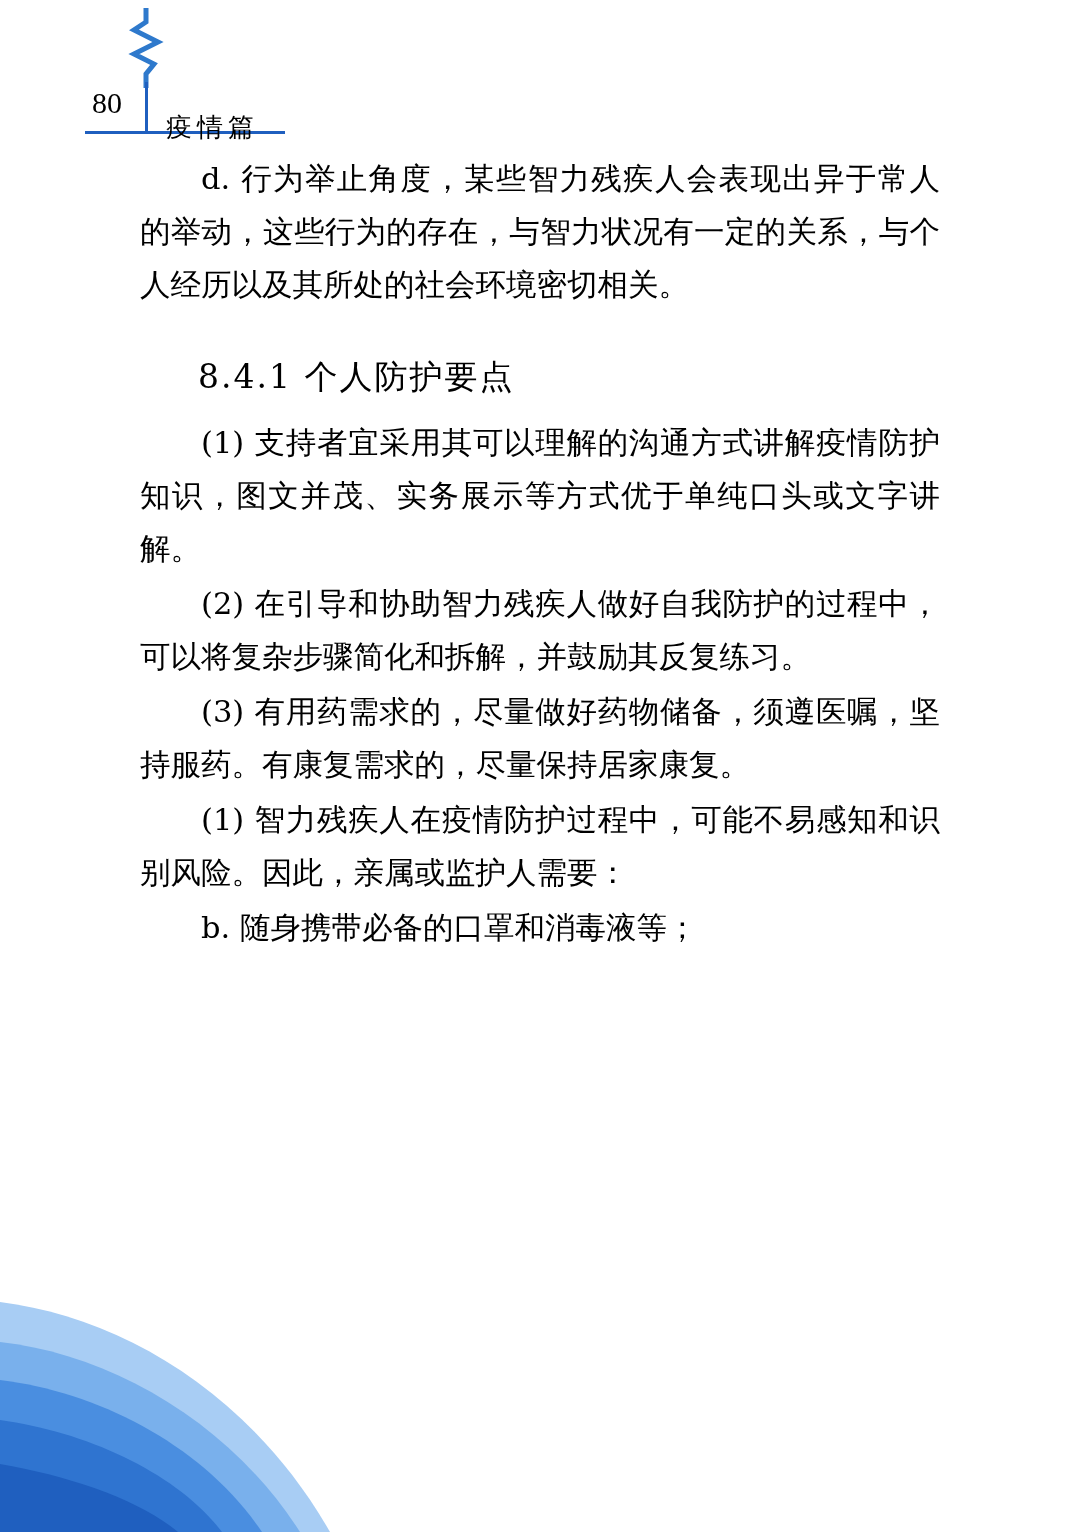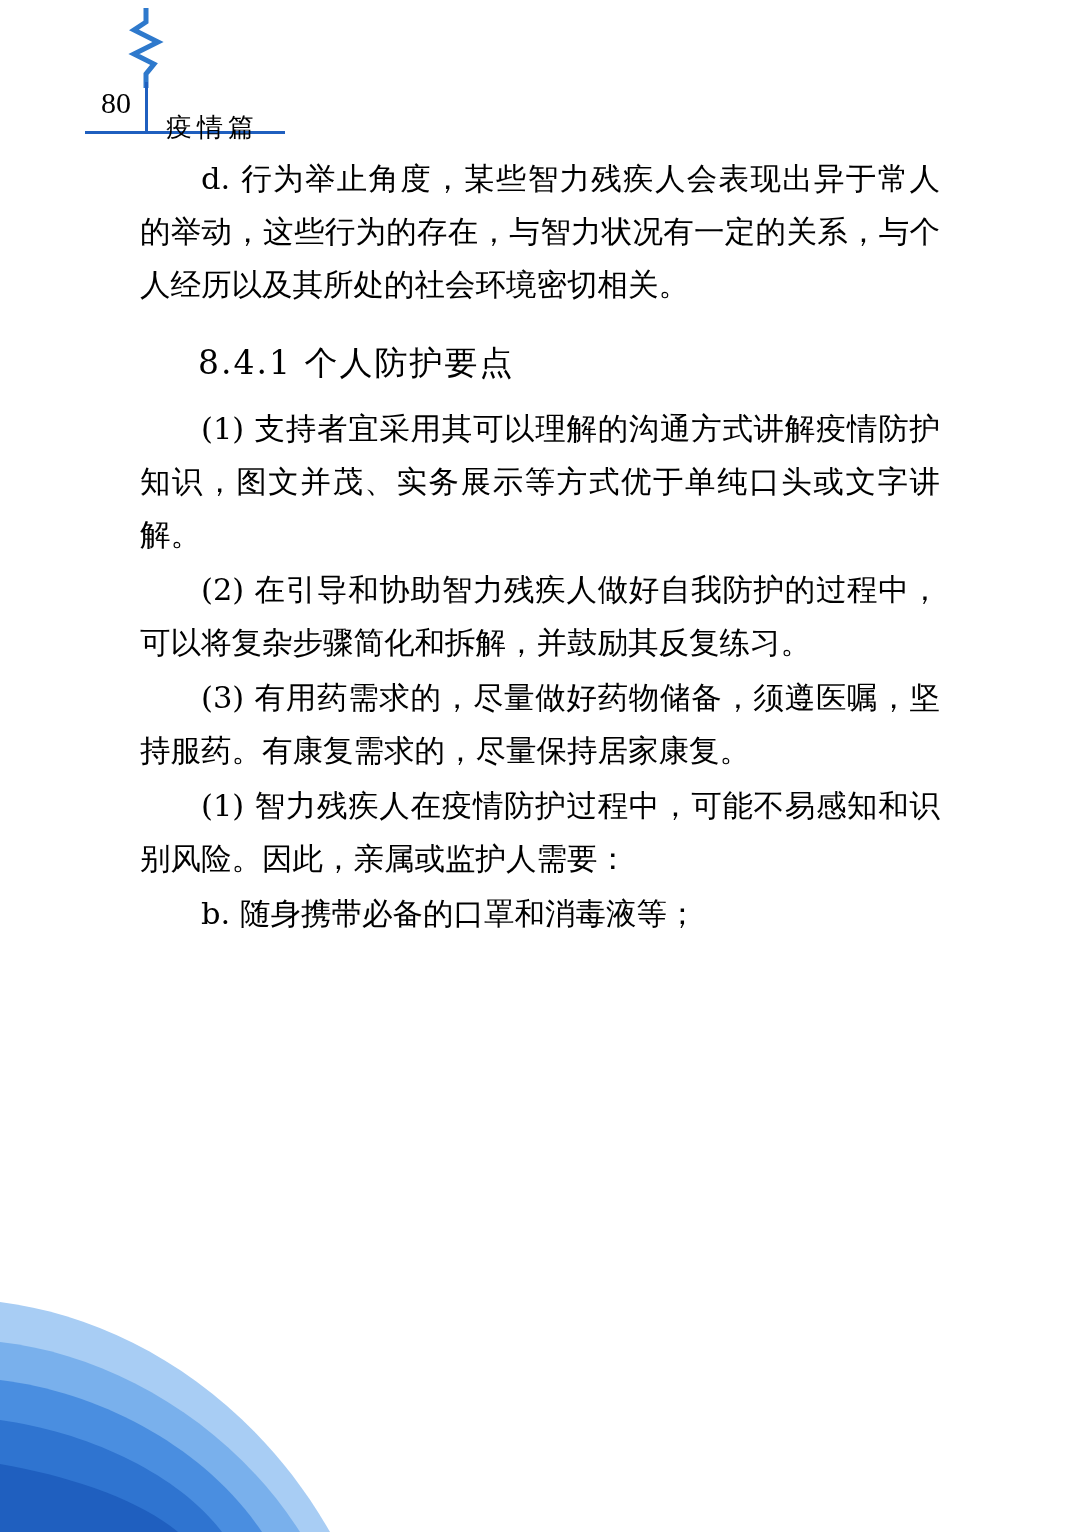--- a/index.html
+++ b/index.html
@@ -47,21 +47,20 @@
     top: 131px;
     width: 200px;
     height: 3px;
     background: #1f5fbf;
   }
   .page-number {
     position: absolute;
     left: 92px;
     top: 86px;
     width: 48px;
-    text-align: center;
     font-size: 30px;
     color: #000000;
     font-family: "Liberation Serif", serif;
   }
   .header-section {
     position: absolute;
     left: 166px;
     top: 86px;
     font-size: 26px;
     letter-spacing: 5px;
@@ -81,21 +80,21 @@
     margin: 0 0 2px 0;
     font-size: 30.5px;
     line-height: 53px;
     color: #000000;
     text-align: justify;
     text-justify: inter-ideograph;
     font-family: "DejaVu Serif", "Liberation Serif", serif;
     text-indent: 61px;
   }
   h2.section-heading {
-    margin: 27px 0 14px 0;
+    margin: 41px 0 14px 0;
     font-size: 33px;
     line-height: 50px;
     font-weight: normal;
     color: #000000;
     text-indent: 58px;
     letter-spacing: 2px;
     font-family: "DejaVu Serif", "Liberation Serif", serif;
   }
 
   

